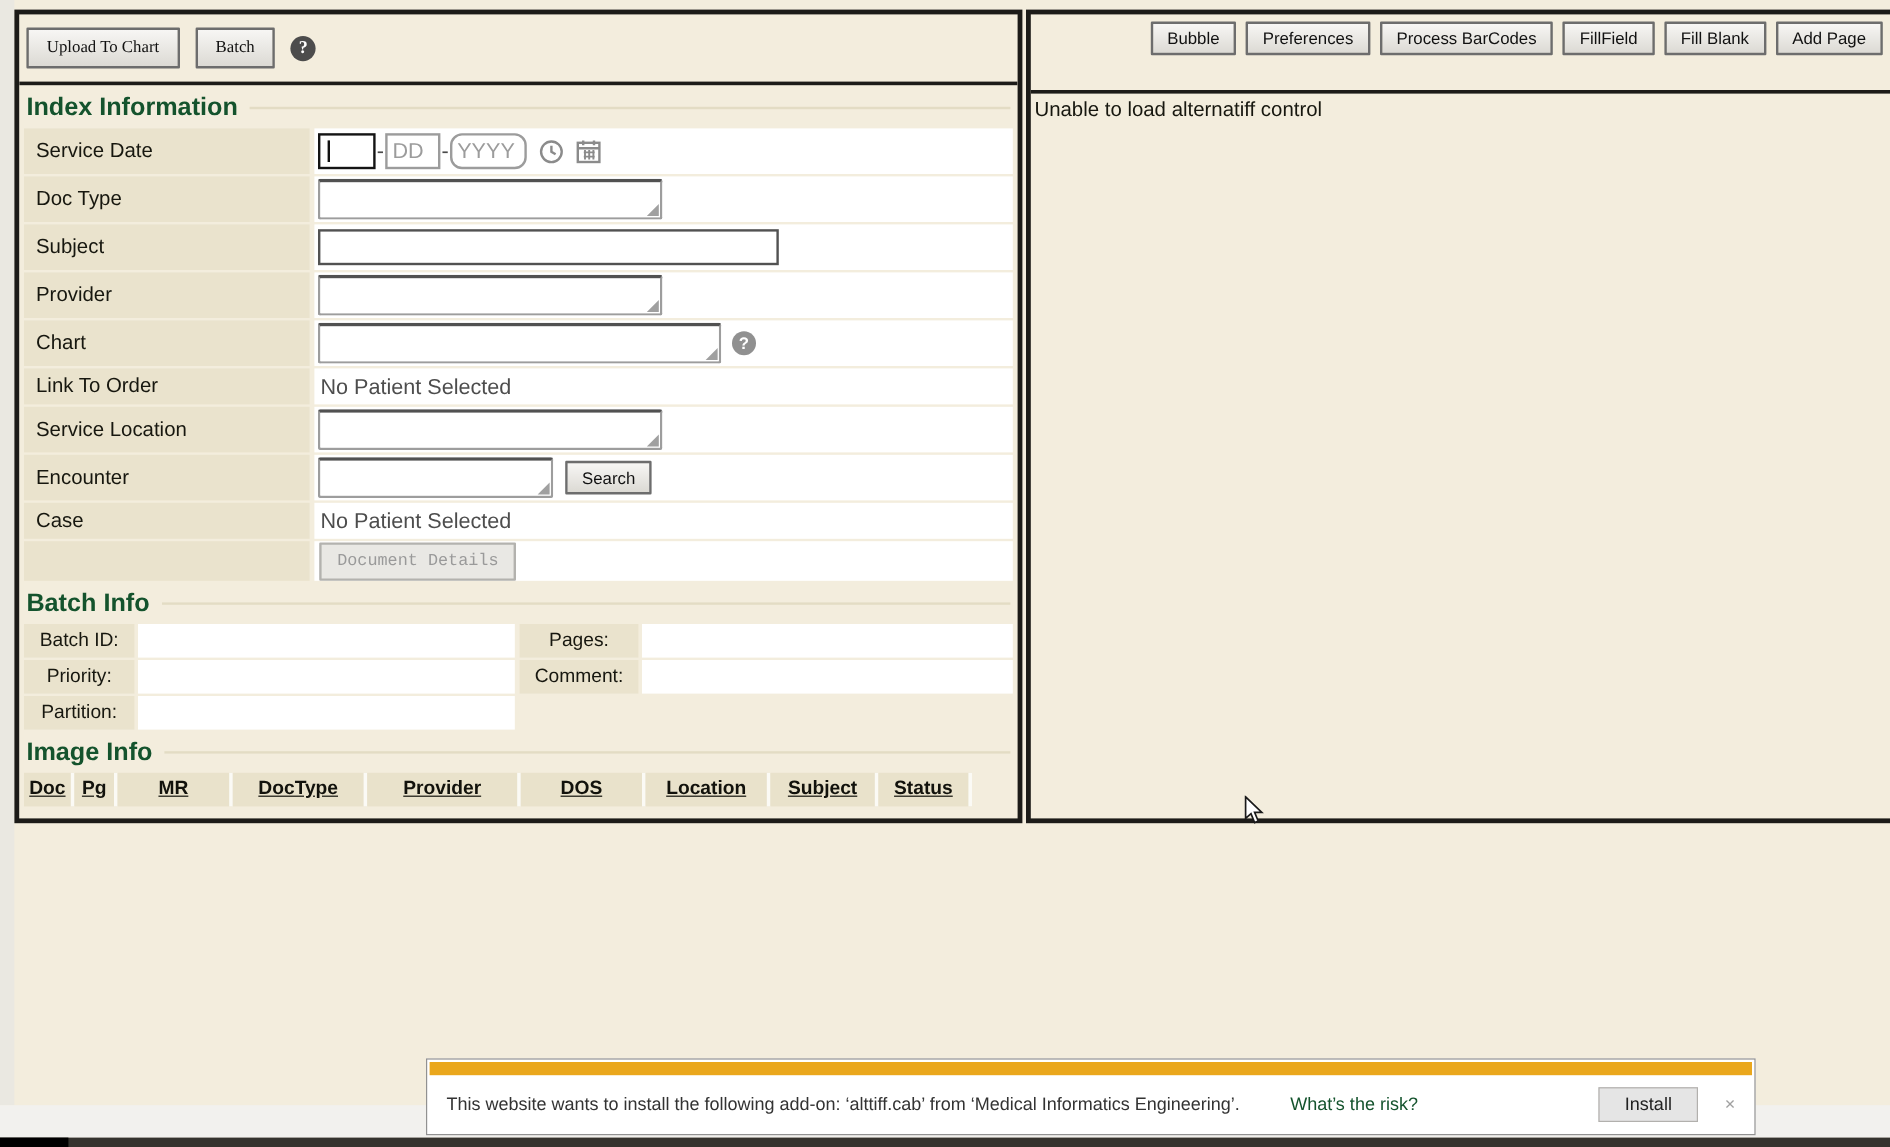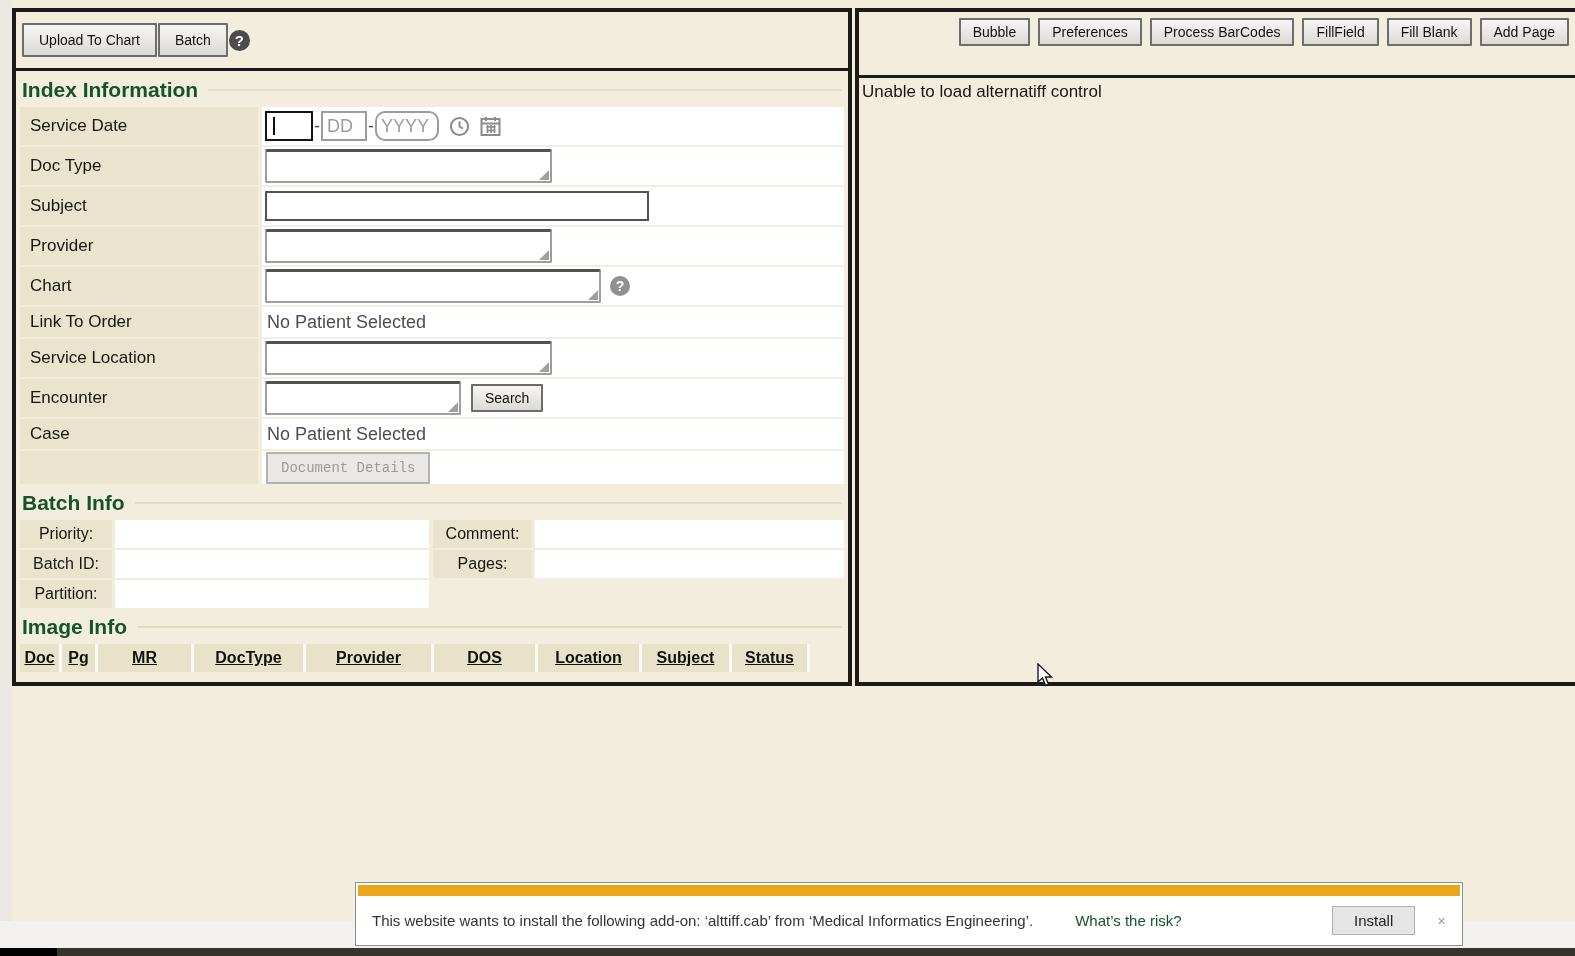--- a/index.html
+++ b/index.html
@@ -10,21 +10,21 @@
     font-family:"Liberation Sans", sans-serif;
     color:#17170f;
   }
   #left-strip { position:absolute; left:0; top:0; width:12px; height:921px; background:#eae8e1; }
 
   
   .panel { position:absolute; top:8px; height:678px; border:4px solid #1c1b18; overflow:hidden; }
   #left-panel  { left:12px;  width:840px; }
   #right-panel { left:855px; width:728px; }
 
-  .panel-toolbar { height:56px; display:flex; align-items:center; gap:1px; padding-left:6px; }
+  .panel-toolbar { height:56px; display:flex; align-items:center; gap:13px; padding-left:6px;font-family:Liberation Serif, serif; }
   .panel-toolbar-right { height:63px; display:flex; justify-content:flex-end; align-items:flex-start;
                          gap:8px; padding:6px 10px 0 0; }
   .panel-divider { border-top:3px solid #1c1b18; }
 
   .btn {
     background:linear-gradient(#f7f6f4,#dcdad4);
     border:2px solid #6d6d6d; border-radius:1px;
     padding:7px 15px; font-size:14px; color:#111;
     font-family:inherit; cursor:pointer; white-space:nowrap;
   }
@@ -252,29 +252,29 @@
       <div class="fld">
         <button class="doc-details-btn">Document Details</button>
       </div>
     </div>
 
     <div class="section-title">
       <span>Batch Info</span>
     </div>
 
     <div class="batch-row">
+      <div class="bl">Batch ID:</div>
+      <div class="bw1"></div>
+      <div class="bl2">Pages:</div>
+      <div class="bw2"></div>
+    </div>
+    <div class="batch-row">
       <div class="bl">Priority:</div>
       <div class="bw1"></div>
       <div class="bl2">Comment:</div>
-      <div class="bw2"></div>
-    </div>
-    <div class="batch-row">
-      <div class="bl">Batch ID:</div>
-      <div class="bw1"></div>
-      <div class="bl2">Pages:</div>
       <div class="bw2"></div>
     </div>
     <div class="batch-row">
       <div class="bl">Partition:</div>
       <div class="bw1"></div>
     </div>
 
     <div class="section-title">
       <span>Image Info</span>
     </div>

